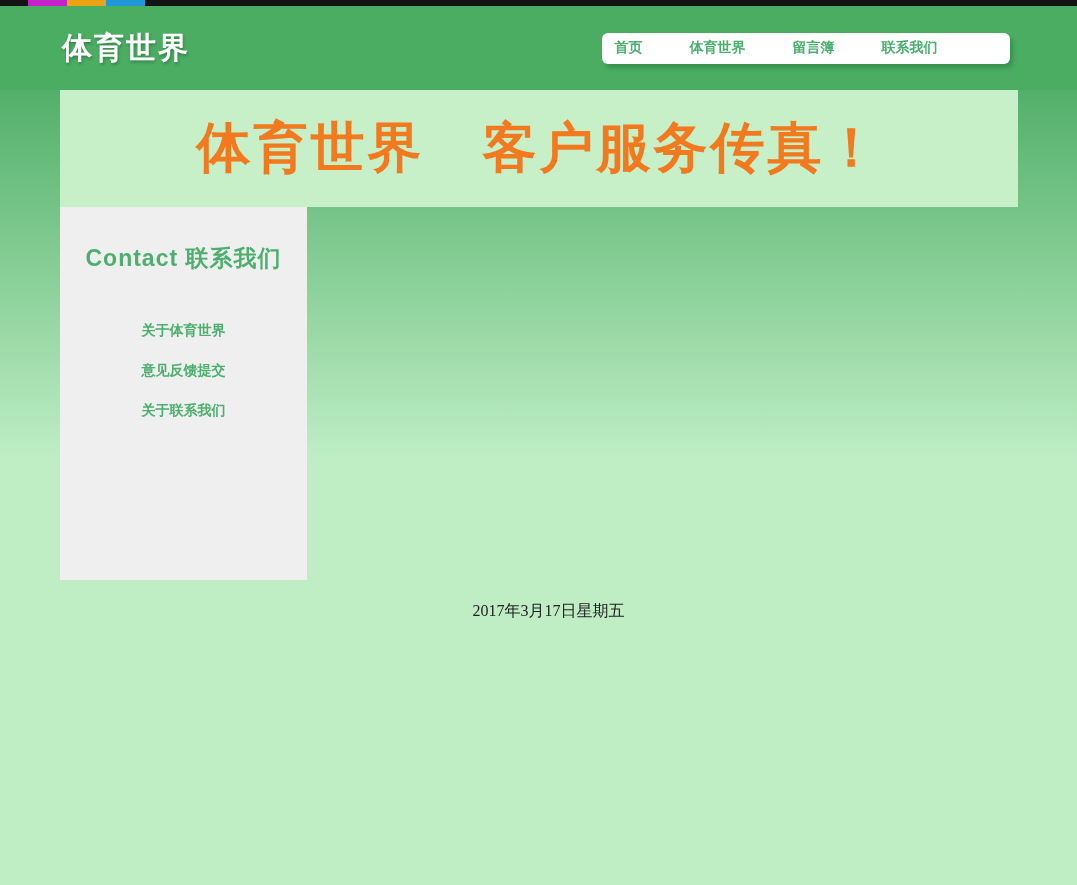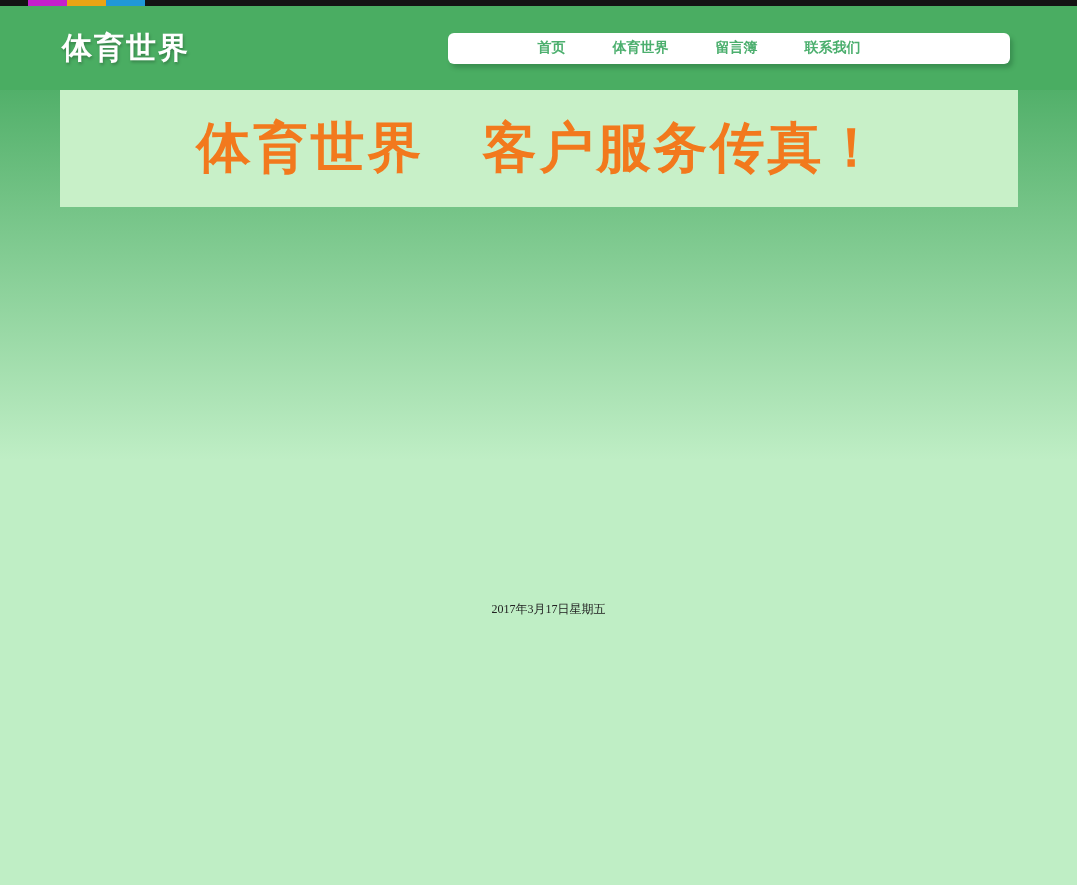--- a/index.html
+++ b/index.html
@@ -27,21 +27,21 @@
   .seg2{left:67px;background:#eba414;}
   .seg3{left:106px;background:#2098d8;}
 
   
   .header{height:84px;background:var(--header-green);display:flex;align-items:center;}
   .logo{
     margin-left:62px;color:#ffffff;font-size:30px;font-weight:bold;
     letter-spacing:2px;text-shadow:1px 2px 3px rgba(0,0,0,0.25);cursor:pointer;
   }
   .nav-pill{
-    margin-left:auto;margin-right:67px;width:562px;height:31px;background:#ffffff;
+    margin-left:auto;margin-right:67px;width:408px;height:31px;background:#ffffff;
     border-radius:6px;box-shadow:3px 4px 4px rgba(30,90,50,0.35);
     display:flex;align-items:center;justify-content:center;gap:47px;padding-right:60px;
   }
   .nav-item{color:var(--accent-green);font-size:14px;font-weight:bold;cursor:pointer;white-space:nowrap;}
 
   
   .container{width:958px;margin-left:60px;}
   .banner{
     height:117px;background:var(--banner-bg);
     display:flex;align-items:center;justify-content:center;gap:58px;
@@ -71,21 +71,21 @@
   .contact-lines{margin-top:30px;}
   .contact-line{
     color:var(--accent-green);font-size:24px;font-weight:bold;
     line-height:31px;letter-spacing:0.5px;
   }
 
   
   .footer{margin-top:21px;text-align:center;}
   .footer-line1{font-size:13px;color:var(--footer-text);}
   .footer-line1 .piracy{text-decoration:underline;cursor:pointer;margin-left:8px;}
-  .footer-line2{font-size:12px;color:#222222;margin-top:3px;font-family:"Liberation Serif","DejaVu Serif",serif;padding-left:20px;}
+  .footer-line2{font-size:16px;color:#222222;margin-top:3px;font-family:"Liberation Serif","DejaVu Serif",serif;padding-left:20px;}
 </style>
 </head>
 <body>
 
 <div class="topbar" style="background: rgb(20, 20, 20);">
   <div class="seg seg1" style="background: rgb(197, 32, 204);"></div>
   <div class="seg seg2" style="background: rgb(235, 164, 20);"></div>
   <div class="seg seg3" style="background: rgb(32, 152, 216);"></div>
 </div>
 
@@ -99,19 +99,27 @@
   </div>
 </div>
 
 <div class="container">
   <div class="banner">
     <span>体育世界</span>
     <span>客户服务传真！</span>
   </div>
 
   <div class="content">
+    <div class="sidebar">
+      <div class="sidebar-heading">Contact 联系我们</div>
+      <div class="sidebar-links">
+        <span class="sidebar-link">关于体育世界</span>
+        <span class="sidebar-link">意见反馈提交</span>
+        <span class="sidebar-link">关于联系我们</span>
+      </div>
+    </div>
 
   </div>
 </div>
 
 <div class="footer">
   <div class="footer-line2">2017年3月17日星期五</div>
 </div>
 
 </body></html>

